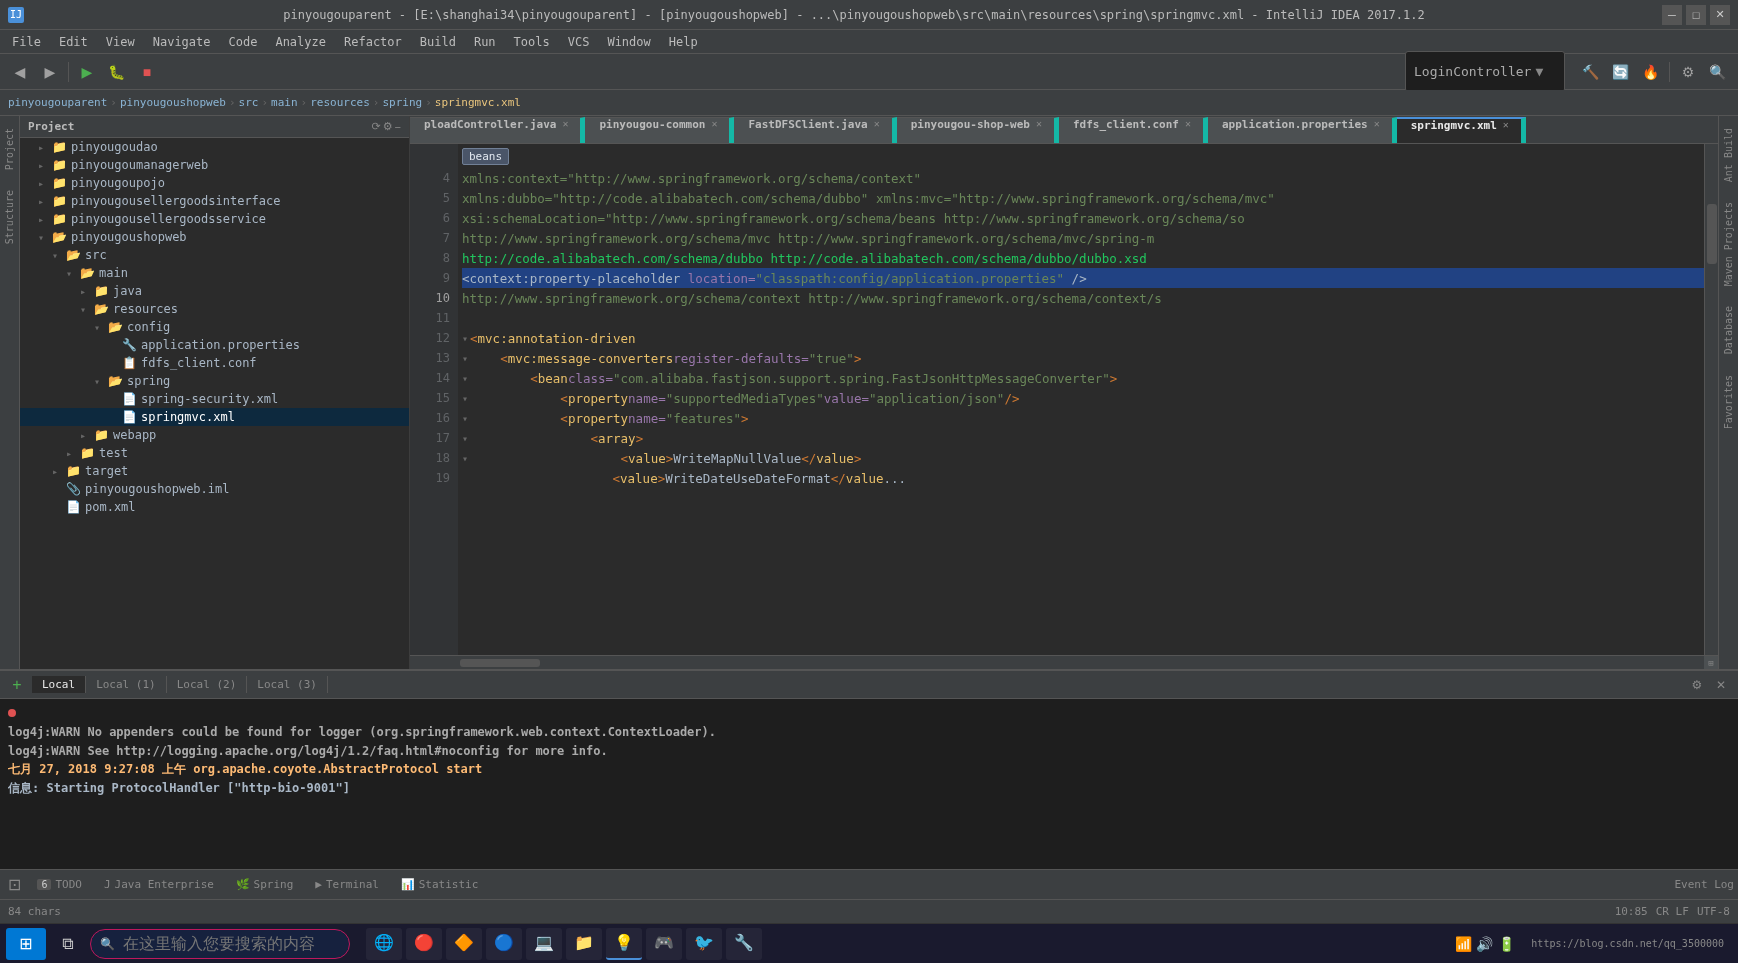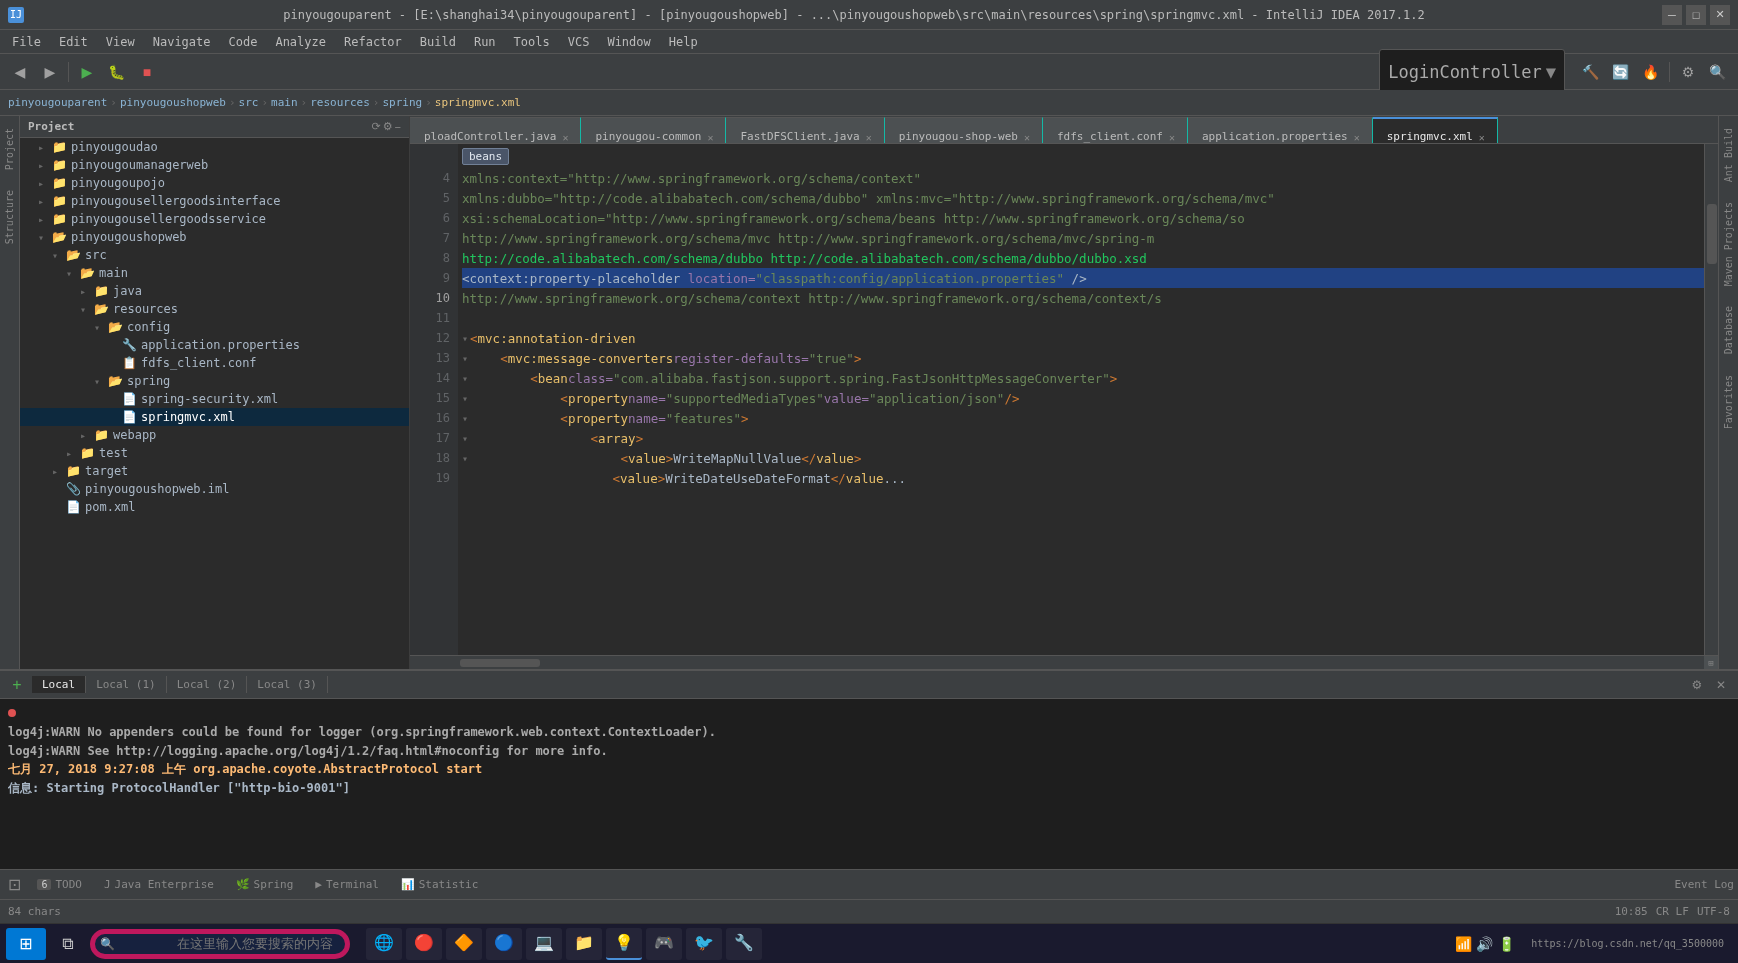--- a/index.html
+++ b/index.html
@@ -163,29 +163,30 @@
       height: 28px;
       display: flex;
       align-items: flex-end;
       border-bottom: 1px solid #555;
       overflow-x: hidden;
     }
     .tab {
       height: 26px;
       padding: 0 10px;
       display: flex;
-      align-items: flex-end;
+      align-items: flex-start;
       gap: 4px;
       background: #4c5052;
-      border-right: 1px solid #14b8a6;
+      border-right: 5px solid #14b8a6;
       border-top: 1px solid #555;
       color: #bbb;
       font-size: 11px;
       cursor: pointer;
       white-space: nowrap;
+      font-weight: bold;
     }
     .tab.active {
       background: #2b2b2b;
       border-top: 2px solid #4a90d9;
       color: #e8e8e8;
     }
     .tab-close {
       font-size: 10px;
       color: #888;
       cursor: pointer;
@@ -340,29 +341,28 @@
       border: none;
       cursor: pointer;
       display: flex; align-items: center; justify-content: center;
       font-size: 16px;
       border-radius: 3px;
       color: #ccc;
     }
     .taskbar-center { flex: 1; display: flex; align-items: center; }
     .taskbar-search {
       background: #16213e;
-      border: 5px solid #be185d;
+      border: 1px solid #be185d;
       border-radius: 20px;
       height: 30px;
       padding: 0 12px 0 32px;
       color: #aaa;
-      font-size: 13px;
+      font-size: 16px;
       width: 260px;
       position: relative;
-      text-align: right;
     }
     .search-wrapper {
       position: relative;
       display: flex;
       align-items: center;
     }
     .search-icon-t {
       position: absolute;
       left: 10px;
       color: #888;
@@ -499,21 +499,21 @@
     </div>
 
   <div id="toolbar">
     <button class="toolbar-btn">◀</button>
     <button class="toolbar-btn">▶</button>
     <div style="width:1px;height:20px;background:#555;margin:0 2px;"></div>
     <button class="toolbar-btn" style="color:#4caf50;">▶</button>
     <button class="toolbar-btn" style="color:#4a90d9;">🐛</button>
     <button class="toolbar-btn" style="color:#e05252;">■</button>
     <div style="flex:1;"></div>
-    <div style="display:flex;align-items:center;background:#1e1e1e;border:1px solid #555;border-radius:3px;padding:12px 8px;min-width:160px;color:#aaa;font-size:17px;cursor:pointer;">
+    <div style="display:flex;align-items:center;background:#1e1e1e;border:1px solid #555;border-radius:3px;padding:12px 8px;min-width:160px;color:#aaa;font-size:13px;cursor:pointer;">
       <span>LoginController</span>
       <span style="margin-left:4px;color:#888;">▼</span>
     </div>
     <div style="width:8px;"></div>
     <button class="toolbar-btn" style="color:#4caf50;">🔨</button>
     <button class="toolbar-btn">🔄</button>
     <button class="toolbar-btn">🔥</button>
     <div style="width:1px;height:20px;background:#555;margin:0 2px;"></div>
     <button class="toolbar-btn">⚙</button>
     <button class="toolbar-btn">🔍</button>

